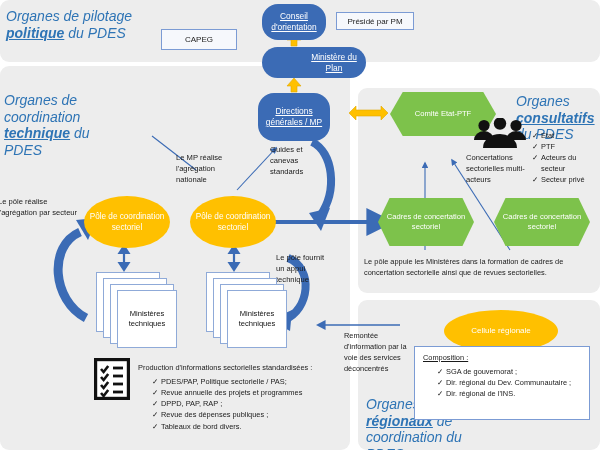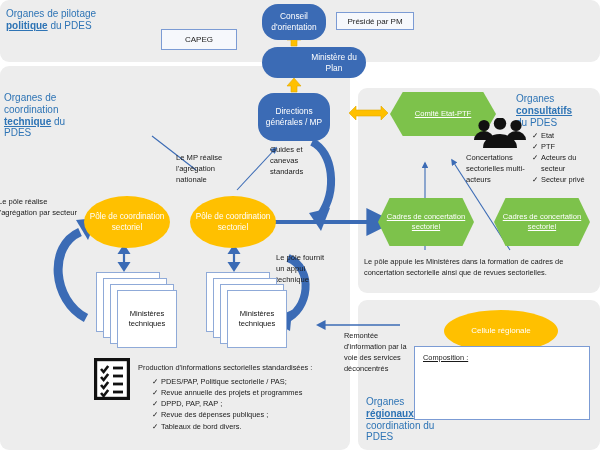--- a/index.html
+++ b/index.html
@@ -3,40 +3,39 @@
 <meta charset="utf-8">
 <style>
   html,body{margin:0;padding:0;}
   body{
     width:600px;height:450px;background:#ffffff;
     font-family:"Liberation Sans", sans-serif;
     position:relative;overflow:hidden;
   }
   .panel{position:absolute;background:#ededed;border-radius:9px;}
   .ital{
-    color:#2e74b5;line-height:1.18;
-    position:absolute;font-size:10px;
+    font-style:italic;color:#2e74b5;line-height:1.18;
+    position:absolute;font-size:14px;
   }
   .ital u{text-decoration:underline;font-weight:bold;}
   .bluebox{
     position:absolute;background:#3b6bb5;border-radius:16px;color:#fff;
     display:flex;align-items:center;justify-content:center;text-align:center;
-    font-size:8.4px;line-height:1.3;
+    font-size:8.4px;line-height:1.3;text-decoration:underline;
   }
   .orange{
     position:absolute;background:#ffc000;border-radius:50%;color:#fff;
     display:flex;align-items:center;justify-content:center;text-align:center;
     font-size:8.2px;line-height:1.35;
   }
   .hex{
     position:absolute;background:#7dc24b;color:#fff;
     display:flex;align-items:center;justify-content:center;text-align:center;
     font-size:7.6px;line-height:1.35;
     clip-path:polygon(12% 0,88% 0,100% 50%,88% 100%,12% 100%,0 50%);
-    text-decoration:underline;
   }
   .obox{
     position:absolute;border:1px solid #7b9bd4;background:#f6f8fc;
     display:flex;align-items:center;justify-content:center;
     font-size:8px;color:#222;
   }
   .plain{position:absolute;font-size:7.6px;color:#1a1a1a;line-height:1.45;}
   .note{position:absolute;font-size:7.4px;color:#1a1a1a;line-height:1.5;}
   .chk{list-style:none;margin:0;padding:0;}
   .chk li{position:relative;padding-left:9px;line-height:1.5;}
@@ -241,13 +240,18 @@
 <div class="hex" style="left:494px;top:198px;width:96px;height:48px;">Cadres de concertation sectoriel</div>
 
 <div class="note" style="left:364px;top:256px;width:228px;">Le pôle appuie les Ministères dans la formation de cadres de concertation sectorielle ainsi que de revues sectorielles.</div>
 
 <div class="note" style="left:344px;top:330px;width:68px;">Remontée d'information par la voie des services déconcentrés</div>
 
 <div class="orange" style="left:444px;top:310px;width:114px;height:42px;font-size:8px;">Cellule régionale</div>
 
 <div style="position:absolute;left:414px;top:346px;width:174px;height:72px;border:1px solid #7b9bd4;background:#ffffff;">
   <div class="note" style="position:relative;left:8px;top:5px;text-decoration:underline;">Composition :</div>
+  <ul class="chk note" style="position:relative;left:22px;top:8px;width:142px;">
+    <li>SGA de gouvernorat ;</li>
+    <li>Dir. régional du Dev. Communautaire ;</li>
+    <li>Dir. régional de l'INS.</li>
+  </ul>
 </div>
 
 </body></html>

